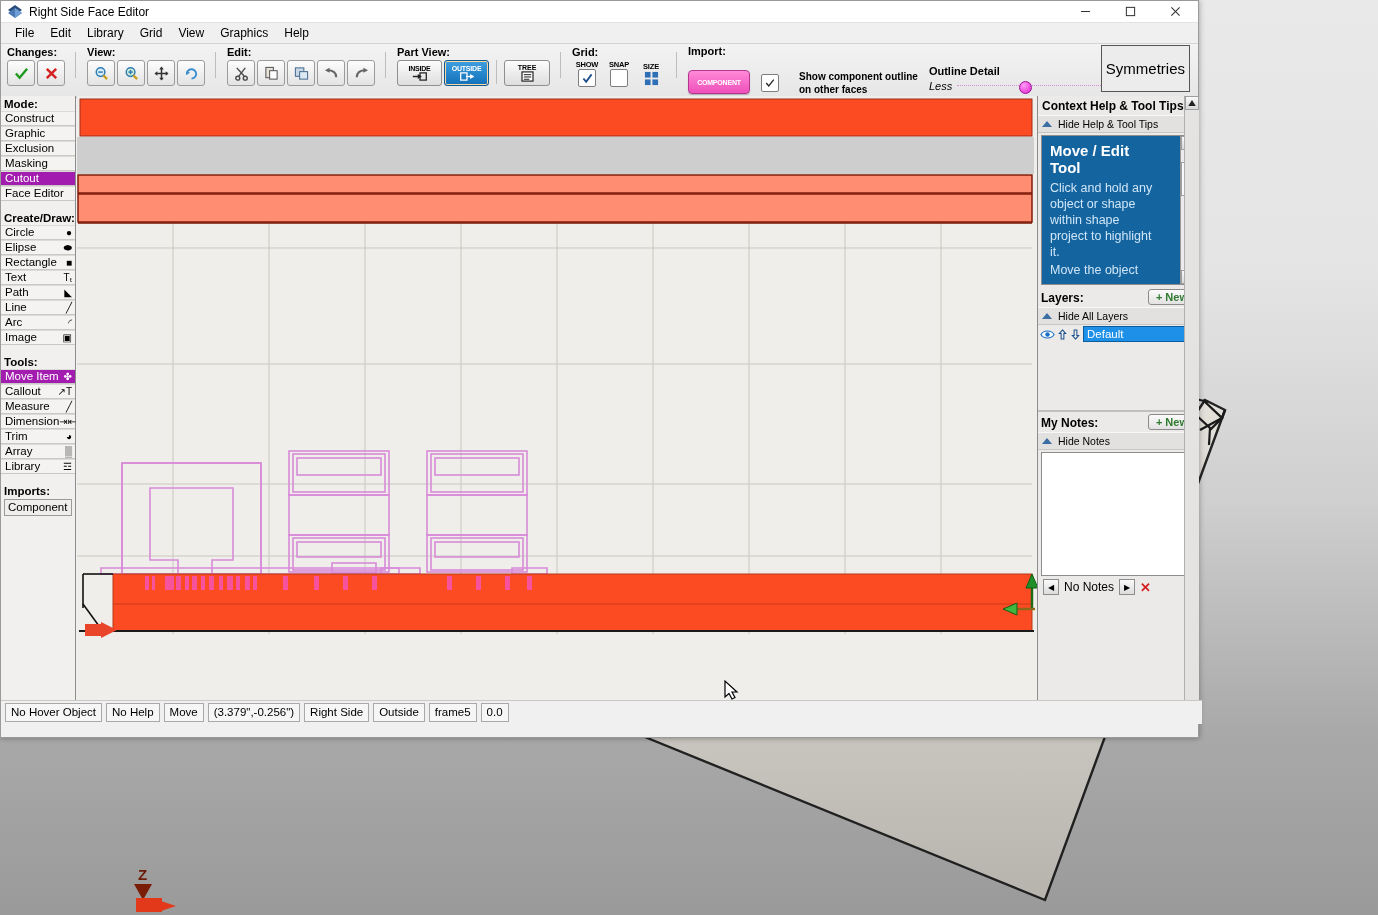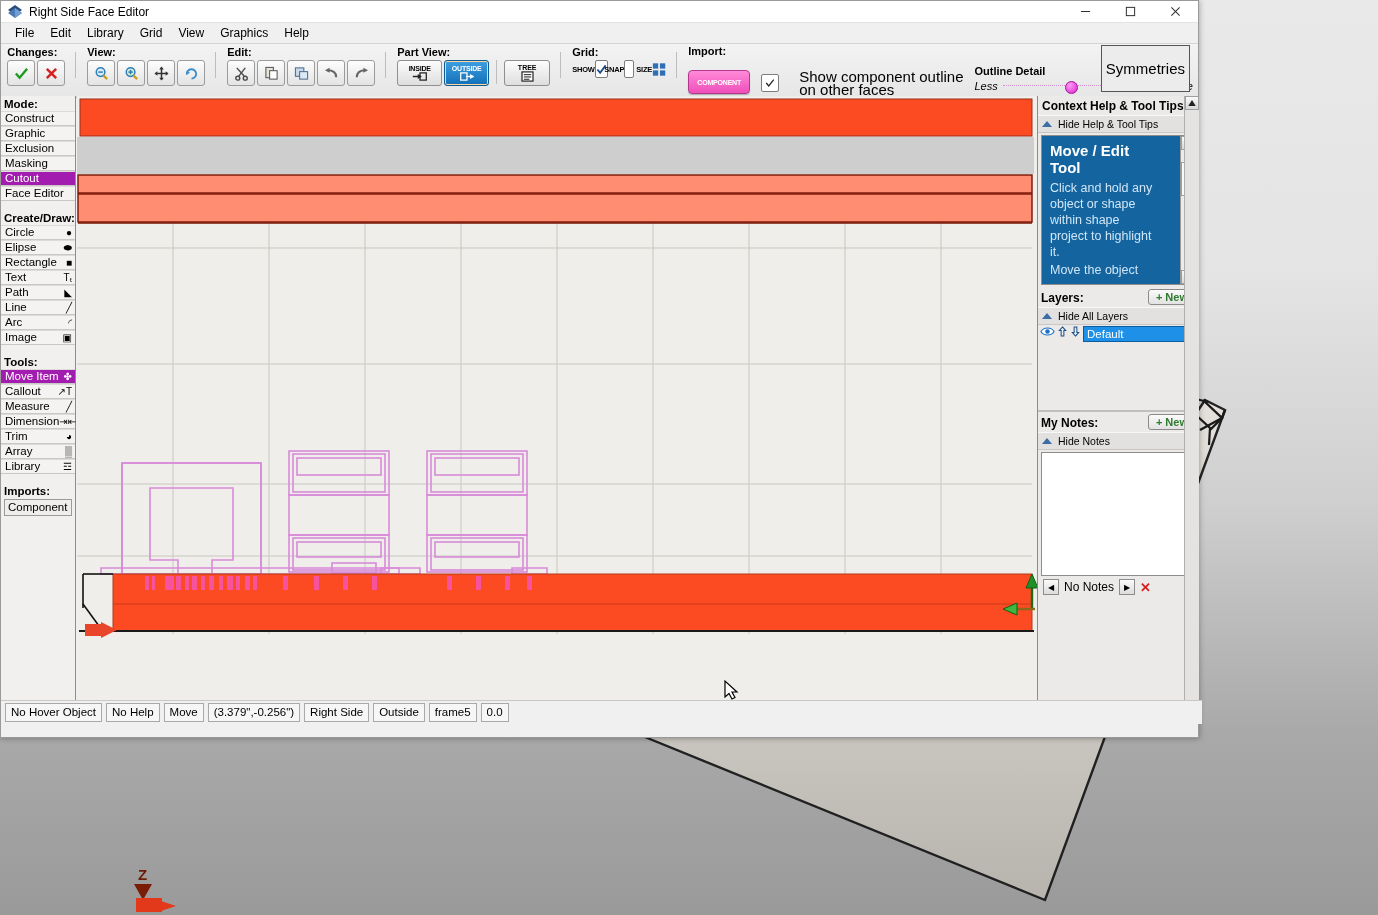--- a/index.html
+++ b/index.html
@@ -24,43 +24,43 @@
   #titlebar{height:21px;background:#fff;display:flex;align-items:center;position:relative;border-bottom:1px solid #e2e2e2;}
   #titlebar .tb-icon{width:16px;height:16px;margin-left:6px;margin-right:6px;}
   #titlebar .tb-title{font-size:12px;color:#000;font-weight:normal;}
   .winbtns{position:absolute;right:0;top:0;height:21px;display:flex;}
   .winbtn{width:45px;height:21px;display:flex;align-items:center;justify-content:center;background:#fff;}
   
   #menubar{height:20px;background:#f0f0f0;display:flex;align-items:center;padding-left:6px;border-bottom:1px solid #d4d4d4;}
   #menubar .mi{padding:2px 8px;font-size:12px;color:#000;}
   
   #toolbar{height:53px;background:linear-gradient(to bottom,#f3f3f3,#e6e6e6);
-    border-bottom:1px solid #b5b5b5;display:flex;align-items:flex-start;position:relative;justify-content:center;}
+    border-bottom:1px solid #b5b5b5;display:flex;align-items:flex-start;position:relative;}
   .tgroup{display:flex;flex-direction:column;padding:2px 5px 0 6px;height:53px;box-sizing:border-box;}
   .tglabel{font-size:11px;font-weight:bold;color:#000;margin-bottom:2px;white-space:nowrap;}
   .tgrow{display:flex;align-items:center;gap:2px;}
   .tbtn{width:26px;height:24px;border:1px solid #9b9b9b;border-radius:3px;
     background:linear-gradient(to bottom,#fdfdfd,#e3e3e3);display:flex;align-items:center;justify-content:center;}
   .vsep{width:1px;height:26px;background:#bdbdbd;margin:8px 5px 0 5px;align-self:flex-start;}
   .pvbtn{width:43px;height:24px;border:1px solid #8f8f8f;border-radius:3px;
      background:linear-gradient(to bottom,#fcfcfc,#dedede);display:flex;flex-direction:column;
      align-items:center;justify-content:center;font-size:7px;font-weight:bold;letter-spacing:-.2px;}
   .pvbtn.on{background:linear-gradient(to bottom,#3f9fe0,#1170b8);color:#fff;border-color:#0e5a93;
      box-shadow:0 0 0 1px #ffd6a0 inset;}
   .treebtn{width:44px;height:24px;border:1px solid #8f8f8f;border-radius:3px;
      background:linear-gradient(to bottom,#fcfcfc,#dedede);display:flex;flex-direction:column;
      align-items:center;justify-content:center;font-size:7px;font-weight:bold;}
-  .gridcol{display:flex;flex-direction:row;align-items:center;width:30px;}
+  .gridcol{display:flex;flex-direction:column;align-items:center;width:30px;}
   .gridcol .gl{font-size:7.5px;font-weight:bold;letter-spacing:-.2px;}
   .chk{width:16px;height:16px;border:1px solid #7d7d7d;background:#fff;border-radius:2px;
     display:flex;align-items:center;justify-content:center;font-size:12px;color:#1d4f8c;line-height:1;}
   .compbtn{width:60px;height:22px;border:1px solid #b3378f;border-radius:4px;
     background:linear-gradient(to bottom,#ff8ad8,#ef4fba);display:flex;align-items:center;justify-content:center;
     font-size:7px;font-weight:bold;color:#fff;letter-spacing:-.2px;box-shadow:0 1px 1px rgba(0,0,0,.25);}
-  .showcomp{font-size:15px;font-weight:normal;line-height:13px;margin-left:18px;white-space:nowrap;}
+  .showcomp{font-size:10px;font-weight:bold;line-height:13px;margin-left:18px;white-space:nowrap;}
   #slider-wrap{display:flex;align-items:center;margin-top:1px;}
   .slabel{font-size:11px;font-style:italic;}
   .strack{width:160px;height:1px;border-top:1px dotted #d48fd4;margin:0 5px;position:relative;}
   .sknob{position:absolute;left:62px;top:-5px;width:11px;height:11px;border-radius:50%;
     background:radial-gradient(circle at 35% 30%,#ff9cf5,#e020cf);border:1px solid #a0109a;}
   .symbtn{border:1px solid #555;background:#ececec;font-size:15px;padding:14px 4px;margin-left:44px;}
   
   #leftcol{position:absolute;left:0;top:95px;width:75px;height:619px;background:#f1f0ee;
      border-right:1px solid #8c8c8c;box-sizing:border-box;}
   .sechead{font-size:11.5px;font-weight:bold;padding:2px 3px 1px 3px;color:#000;}
@@ -89,21 +89,21 @@
   .helptext p{margin:0;font-size:12.5px;line-height:16px;color:#cfe6f7;}
   .vsb{position:absolute;right:0;top:0;width:14px;height:100%;background:#eceaea;border-left:1px solid #999;}
   .vsb .arrow{height:14px;background:linear-gradient(to bottom,#fafafa,#d8d8d8);border:1px solid #9e9e9e;
      box-sizing:border-box;display:flex;align-items:center;justify-content:center;font-size:7px;}
   .vsb .thumb{position:absolute;top:26px;left:0;width:14px;height:34px;
      background:linear-gradient(to right,#fcfcfc,#dedede);border:1px solid #9e9e9e;box-sizing:border-box;
      display:flex;align-items:center;justify-content:center;}
   .newbtn{border:1px solid #8a8a8a;border-radius:3px;background:linear-gradient(to bottom,#fbfbfb,#e2e2e2);
      font-size:11px;font-weight:bold;color:#2f7a2f;padding:1px 7px;}
   .rp-head-row{display:flex;justify-content:space-between;align-items:flex-end;padding:2px 3px;}
-  .layerrow{display:flex;align-items:flex-start;gap:2px;padding:1px 2px;}
+  .layerrow{display:flex;align-items:center;gap:2px;padding:1px 2px;}
   .layername{flex:1;background:#1e90e8;color:#fff;font-size:11.5px;padding:1px 3px;
      border:1px solid #0a5e9e;box-sizing:border-box;}
   .layerlist{height:85px;background:#ebeae8;border-bottom:1px solid #c0bfbd;}
   .notesbox{margin:2px 3px;height:122px;background:#fff;border:1px solid #8d8d8d;}
   .notesfoot{display:flex;align-items:center;gap:5px;margin:0 3px;padding:1px 2px;}
   .sqbtn{width:14px;height:14px;border:1px solid #8d8d8d;background:linear-gradient(to bottom,#fbfbfb,#dcdcdc);
      display:flex;align-items:center;justify-content:center;font-size:8px;}
   
   #statusbar{position:absolute;left:0;bottom:13px;width:1197px;height:23px;background:#f0f0f0;
      border-top:1px solid #c8c8c8;display:flex;align-items:center;padding-left:4px;gap:4px;}

